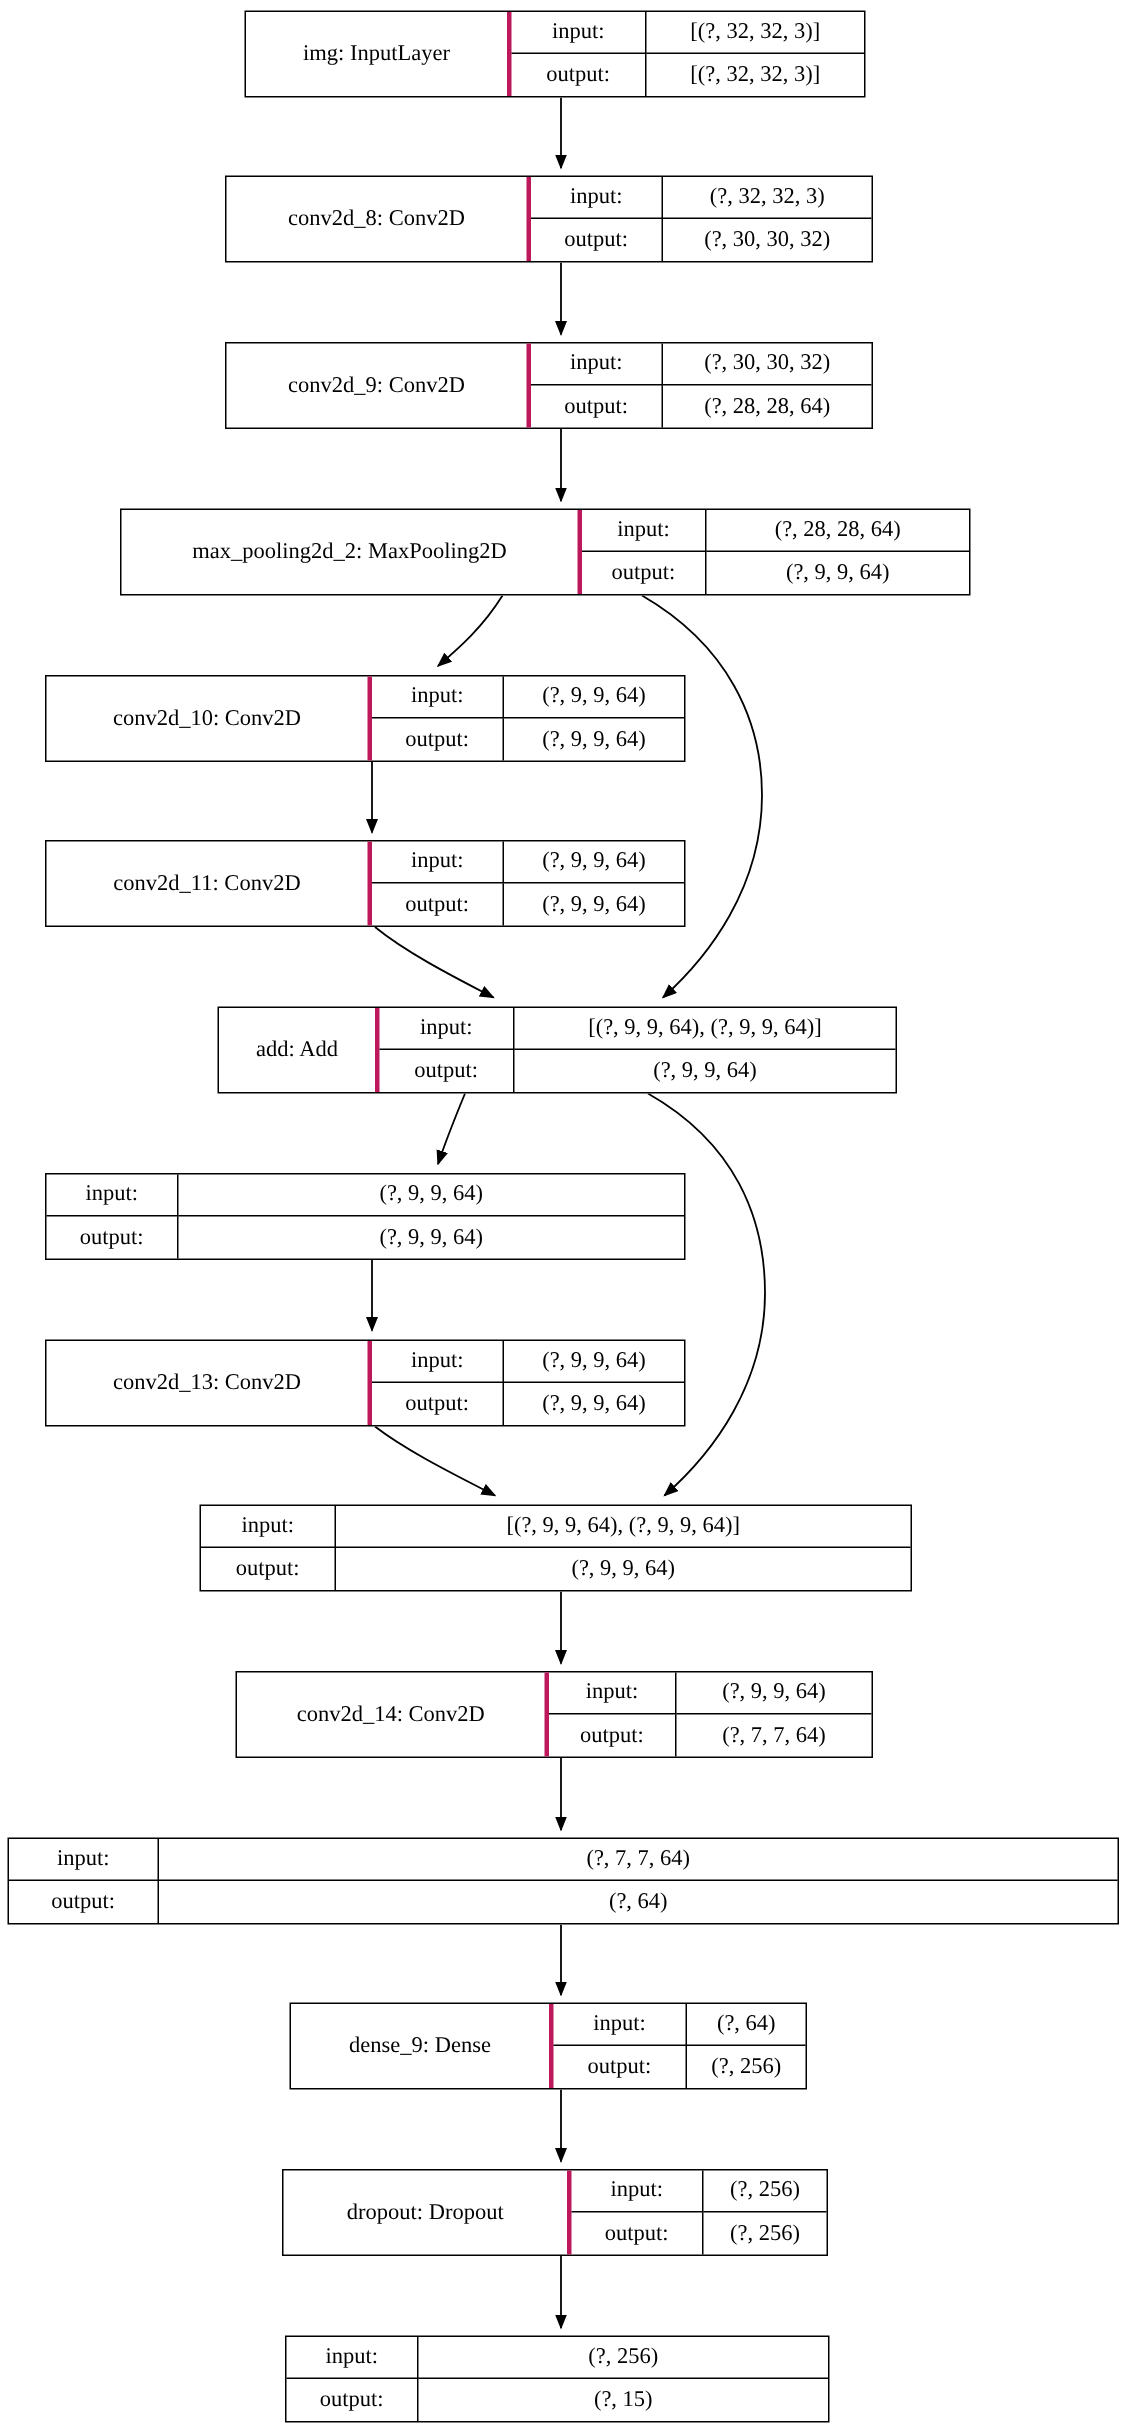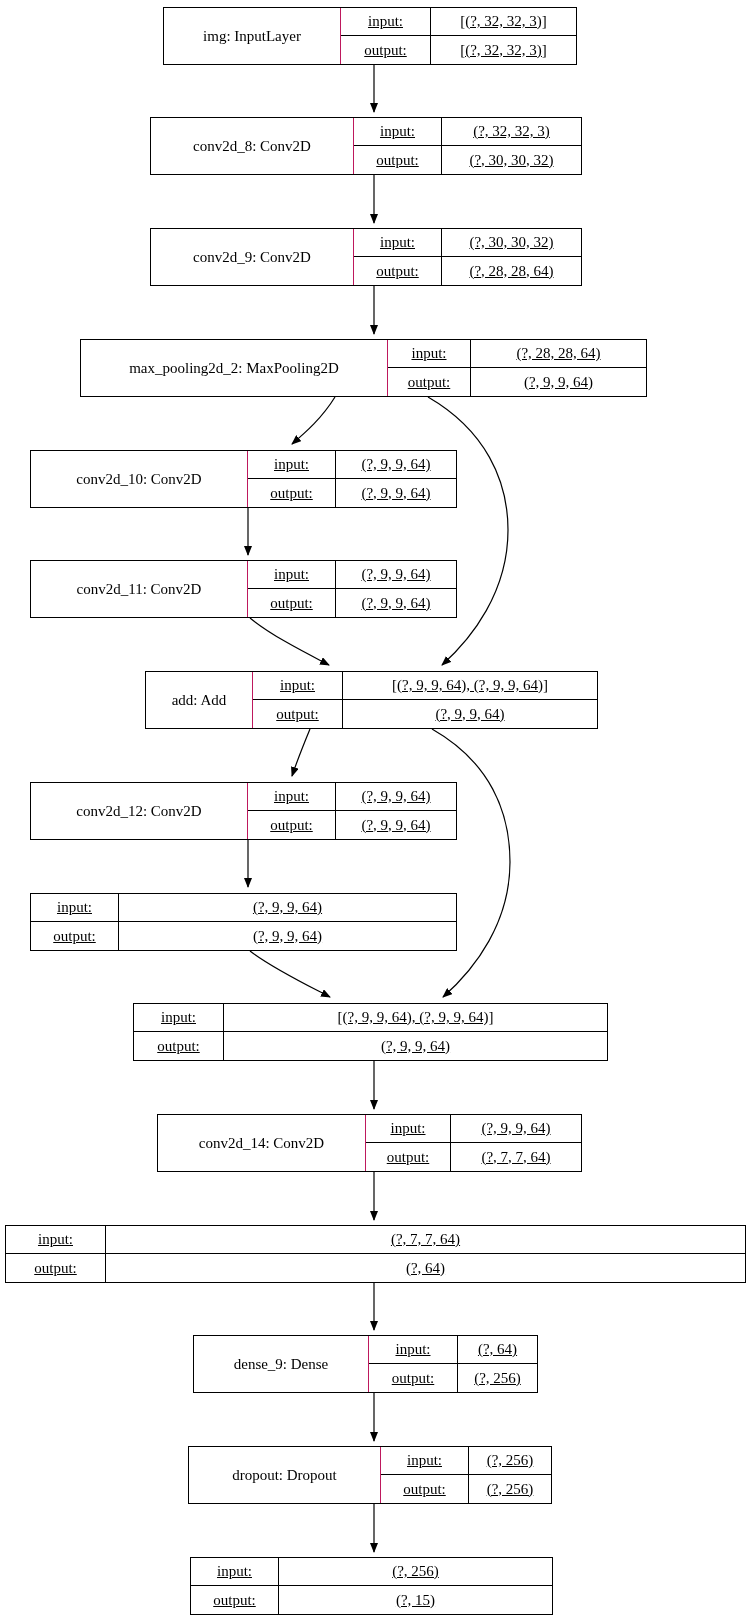--- a/index.html
+++ b/index.html
@@ -23,38 +23,37 @@
     display: flex;
     box-sizing: border-box;
     border: 1px solid #000;
     background: #fff;
   }
   .node .name {
     display: flex;
     align-items: center;
     justify-content: center;
     box-sizing: border-box;
-    border-right: 1px solid #be185d;
+    border-right: 3px solid #be185d;
     white-space: nowrap;
     flex: 0 0 auto;
   }
   .node .io {
     flex: 1 1 auto;
     display: grid;
     grid-auto-rows: 1fr;
     box-sizing: border-box;
   }
   .node .io > div {
     display: flex;
     align-items: center;
     justify-content: center;
     box-sizing: border-box;
     white-space: nowrap;
     padding: 0 4px;
-    text-decoration: underline;
   }
   .node .io .lbl { border-right: 1px solid #000; }
   .node .io .r1  { border-bottom: 1px solid #000; }
 </style>
 </head>
 <body>
 
 <div id="canvas">
 
   <svg id="edges" viewBox="0 0 751 1623" xmlns="http://www.w3.org/2000/svg">
@@ -147,30 +146,30 @@
     <div class="name" style="width:107px">add: Add</div>
     <div class="io" style="grid-template-columns:90px 1fr">
       <div class="lbl r1">input:</div>
       <div class="val r1">[(?, 9, 9, 64), (?, 9, 9, 64)]</div>
       <div class="lbl">output:</div>
       <div class="val">(?, 9, 9, 64)</div>
     </div>
   </div>
 
   <div class="node" style="left:30px;top:782px;width:427px;height:58px">
-    <div class="name" style="width:217px">conv2d_12: Conv2D</div>
     <div class="io" style="grid-template-columns:88px 1fr">
       <div class="lbl r1">input:</div>
       <div class="val r1">(?, 9, 9, 64)</div>
       <div class="lbl">output:</div>
       <div class="val">(?, 9, 9, 64)</div>
     </div>
   </div>
 
   <div class="node" style="left:30px;top:893px;width:427px;height:58px">
+    <div class="name" style="width:217px">conv2d_13: Conv2D</div>
     <div class="io" style="grid-template-columns:88px 1fr">
       <div class="lbl r1">input:</div>
       <div class="val r1">(?, 9, 9, 64)</div>
       <div class="lbl">output:</div>
       <div class="val">(?, 9, 9, 64)</div>
     </div>
   </div>
 
   <div class="node" style="left:133px;top:1003px;width:475px;height:58px">
     <div class="io" style="grid-template-columns:90px 1fr">

